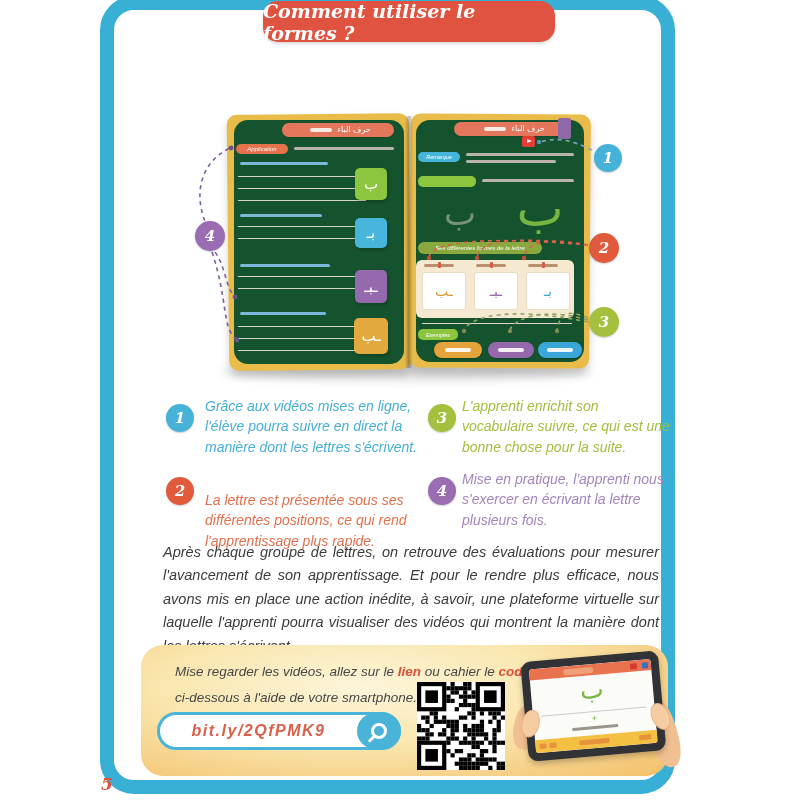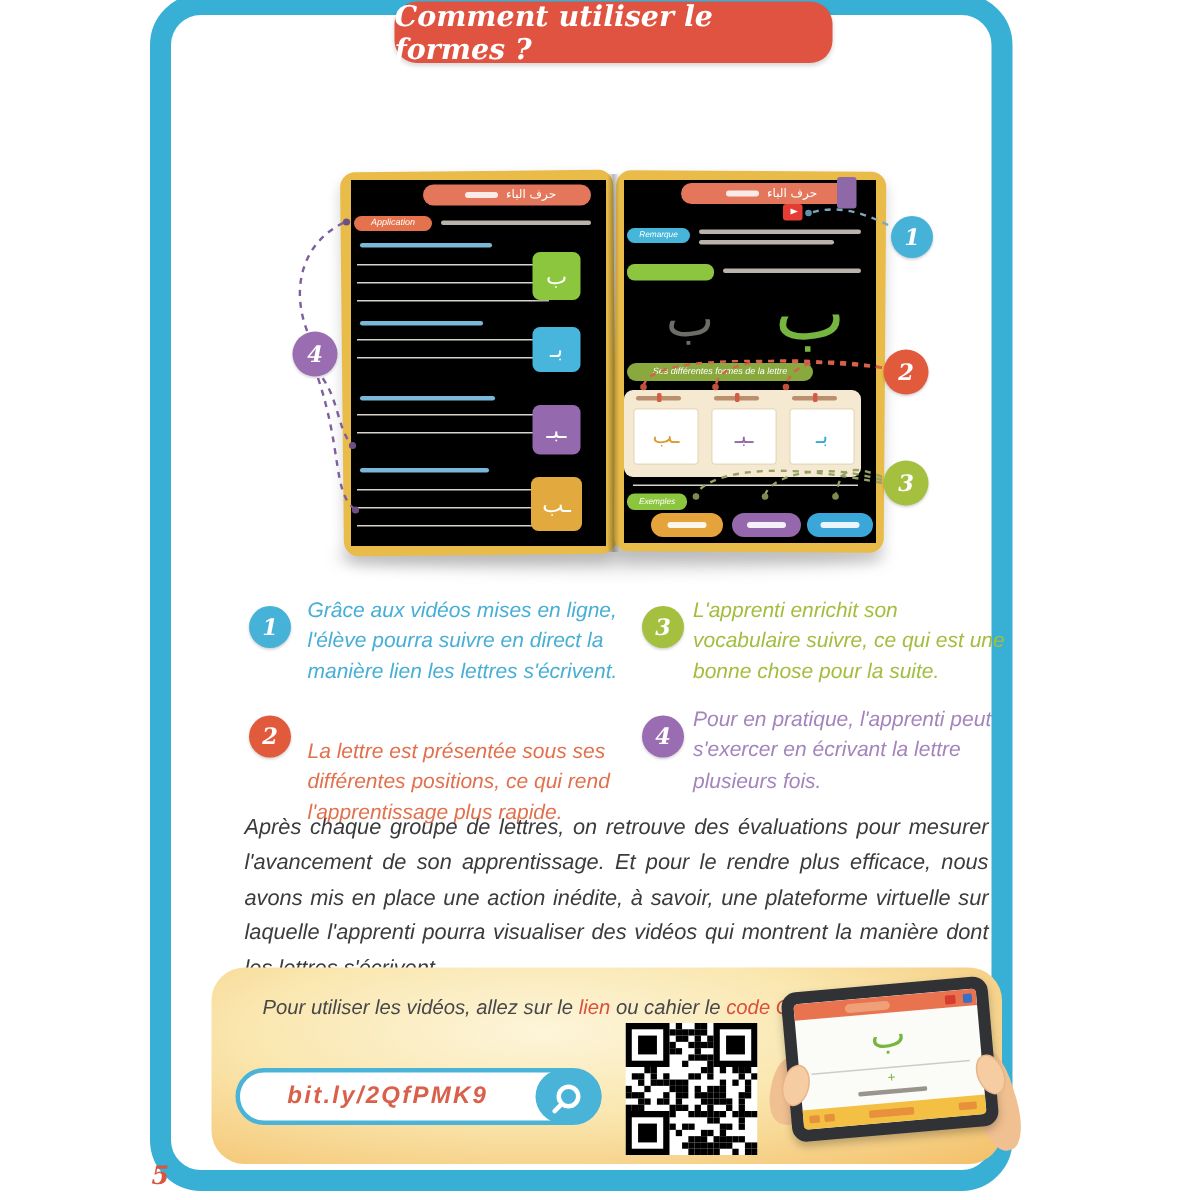--- a/index.html
+++ b/index.html
@@ -21,21 +21,21 @@
   .closing{position:absolute;left:163px;top:541px;width:496px;font-style:italic;font-size:14.5px;color:#3b3b3b;
          line-height:1.62;text-align:justify;z-index:2;}
 
   
   .book-wrap{position:absolute;left:200px;top:108px;width:420px;height:292px;z-index:2;}
   .book-shadow{position:absolute;left:22px;top:256px;width:370px;height:16px;background:rgba(0,0,0,.15);
                border-radius:50%;filter:blur(5px);}
   .gold{position:absolute;background:#e9bc49;border-radius:10px;box-shadow:0 5px 9px rgba(0,0,0,.18);}
   .gold-left{left:28px;top:6px;width:182px;height:256px;transform:rotate(-.6deg);}
   .gold-right{left:210px;top:6px;width:180px;height:254px;transform:rotate(.4deg);}
-  .white-page{position:absolute;background:#000000;border-radius:0;}
+  .white-page{position:absolute;background:#14532d;border-radius:14px;}
   .wp-left{left:34px;top:12px;width:170px;height:244px;}
   .wp-right{left:216px;top:12px;width:168px;height:242px;}
   .spine{position:absolute;left:205px;top:8px;width:8px;height:252px;
          background:linear-gradient(90deg,rgba(0,0,0,0),rgba(0,0,0,.25),rgba(0,0,0,0));}
 
   .ar{font-family:"DejaVu Sans",sans-serif;}
   .pg-header{position:absolute;height:14px;background:#e4775b;border-radius:7px;display:flex;align-items:center;
              justify-content:center;color:#fff;font-size:8px;line-height:1;box-shadow:0 1px 1px rgba(0,0,0,.1);}
   .hdr-squig{display:inline-block;width:22px;height:4px;background:#fff;border-radius:2px;opacity:.85;margin:0 5px;}
 
@@ -74,21 +74,21 @@
 
   
   .anno-text{position:absolute;font-style:italic;font-size:14px;line-height:1.45;z-index:2;}
   .t-blue{color:#47aed6;} .t-red{color:#e2704d;} .t-green{color:#a3bd3f;} .t-purple{color:#a384bd;}
 
   
   .footer-box{position:absolute;left:141px;top:645px;width:527px;height:131px;border-radius:22px;z-index:2;
               background:radial-gradient(ellipse at 42% 32%, #fdf5da 0%, #fae7b0 45%, #f3bf68 100%);}
   .footer-text{position:absolute;left:34px;top:14px;font-style:italic;font-size:13.5px;color:#474747;
                line-height:1.95;white-space:nowrap;}
-  .red-word{color:#d9503c;font-weight:normal;margin-top:12px;}
+  .red-word{color:#d9503c;font-weight:bold;margin-top:12px;}
   .link-pill{position:absolute;left:16px;top:67px;width:238px;height:32px;background:#fff;border:3px solid #4ab4d8;
              border-radius:19px;display:flex;align-items:center;overflow:visible;}
   .link-text{flex:1;text-align:center;color:#d9604a;font-weight:bold;font-style:italic;font-size:16px;
              letter-spacing:1.5px;}
   .link-btn{width:44px;height:36px;margin:-3px -3px -3px 0;background:#4ab4d8;border-radius:19px;
             display:flex;align-items:center;justify-content:center;}
   .mag{width:10px;height:10px;border:3px solid #fff;border-radius:50%;position:relative;}
   .mag::after{content:"";position:absolute;width:3px;height:8px;background:#fff;left:-4px;top:9px;
               transform:rotate(45deg);border-radius:2px;}
 
@@ -239,36 +239,37 @@
       <circle cx="464" cy="331" r="2.2" fill="#7d8a50"></circle>
     </g>
   </svg>
 
   <div class="ncircle nc-28 bg-blue" style="left:594px;top:144px;">1</div>
   <div class="ncircle nc-30 bg-red" style="left:589px;top:233px;">2</div>
   <div class="ncircle nc-30 bg-green" style="left:589px;top:307px;">3</div>
   <div class="ncircle nc-30 bg-purple" style="left:195px;top:221px;">4</div>
 
   <div class="ncircle nc-28 bg-blue" style="left:166px;top:404px;">1</div>
-  <div class="anno-text t-blue" style="left:205px;top:396px;width:214px;">Grâce aux vidéos mises en ligne, l'élève pourra suivre en direct la manière lien les lettres s'écrivent.</div>
+  <div class="anno-text t-blue" style="left:205px;top:396px;width:214px;">Grâce aux vidéos mises en ligne, l'élève pourra suivre en direct la manière dont les lettres s'écrivent.</div>
 
   <div class="ncircle nc-28 bg-red" style="left:166px;top:477px;">2</div>
   <div class="anno-text t-red" style="left:205px;top:469px;width:216px;margin-top:21px;">La lettre est présentée sous ses différentes positions, ce qui rend l'apprentissage plus rapide.</div>
 
   <div class="ncircle nc-28 bg-green" style="left:428px;top:404px;">3</div>
   <div class="anno-text t-green" style="left:462px;top:396px;width:212px;">L'apprenti enrichit son vocabulaire suivre, ce qui est une bonne chose pour la suite.</div>
 
   <div class="ncircle nc-28 bg-purple" style="left:428px;top:477px;">4</div>
-  <div class="anno-text t-purple" style="left:462px;top:469px;width:212px;">Pour en pratique, l'apprenti peut s'exercer en écrivant la lettre plusieurs fois.</div>
+  <div class="anno-text t-purple" style="left:462px;top:469px;width:212px;">Mise en pratique, l'apprenti nous s'exercer en écrivant la lettre plusieurs fois.</div>
 
   <div class="closing">Après chaque groupe de lettres, on retrouve des évaluations pour mesurer l'avancement de son apprentissage. Et pour le rendre plus efficace, nous avons mis en place une action inédite, à savoir, une plateforme virtuelle sur laquelle l'apprenti pourra visualiser des vidéos qui montrent la manière dont les lettres s'écrivent.</div>
 
   <div class="footer-box">
     <div class="footer-text">
-      <span>Pour utiliser les vidéos, allez sur le </span><span class="red-word">lien</span><span> ou cahier le </span><span class="red-word">code QR</span><br>
+      <span>Mise regarder les vidéos, allez sur le </span><span class="red-word">lien</span><span> ou cahier le </span><span class="red-word">code QR</span><br>
+      <span>ci-dessous à l'aide de votre smartphone.</span>
     </div>
     <div class="link-pill">
       <span class="link-text">bit.ly/2QfPMK9</span>
       <span class="link-btn">
         <span class="mag"></span>
       </span>
     </div>
   </div>
 
   <div class="qr">

